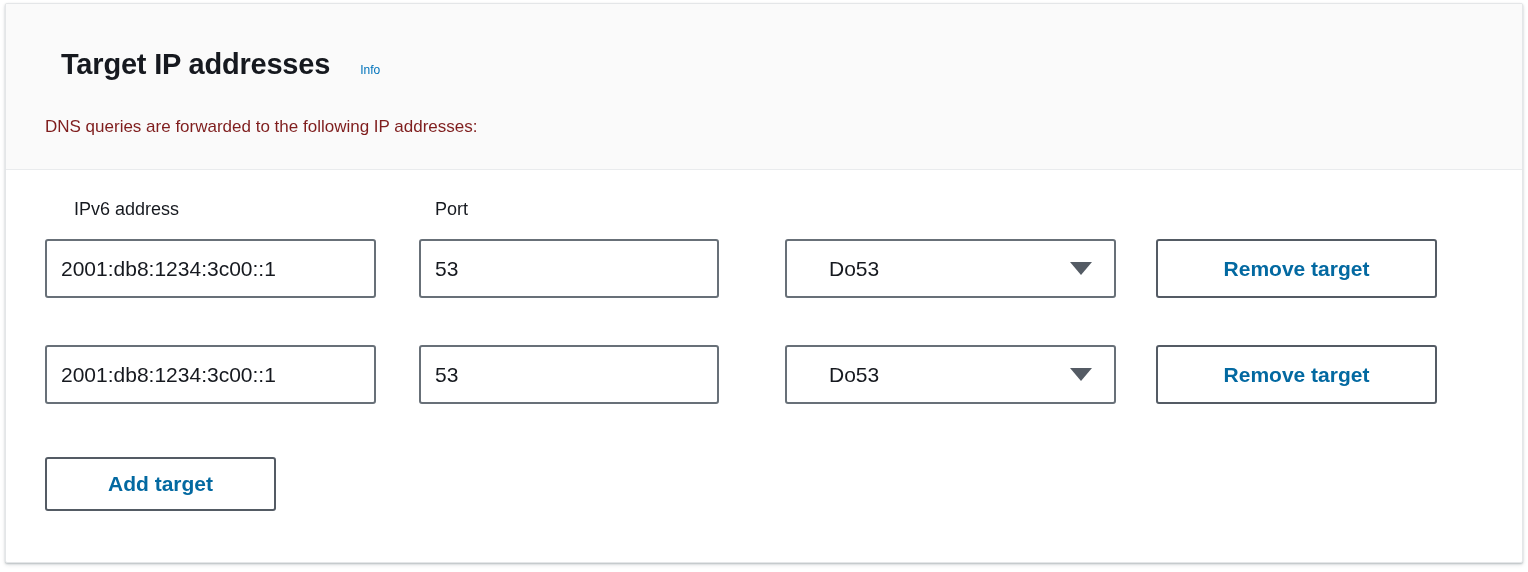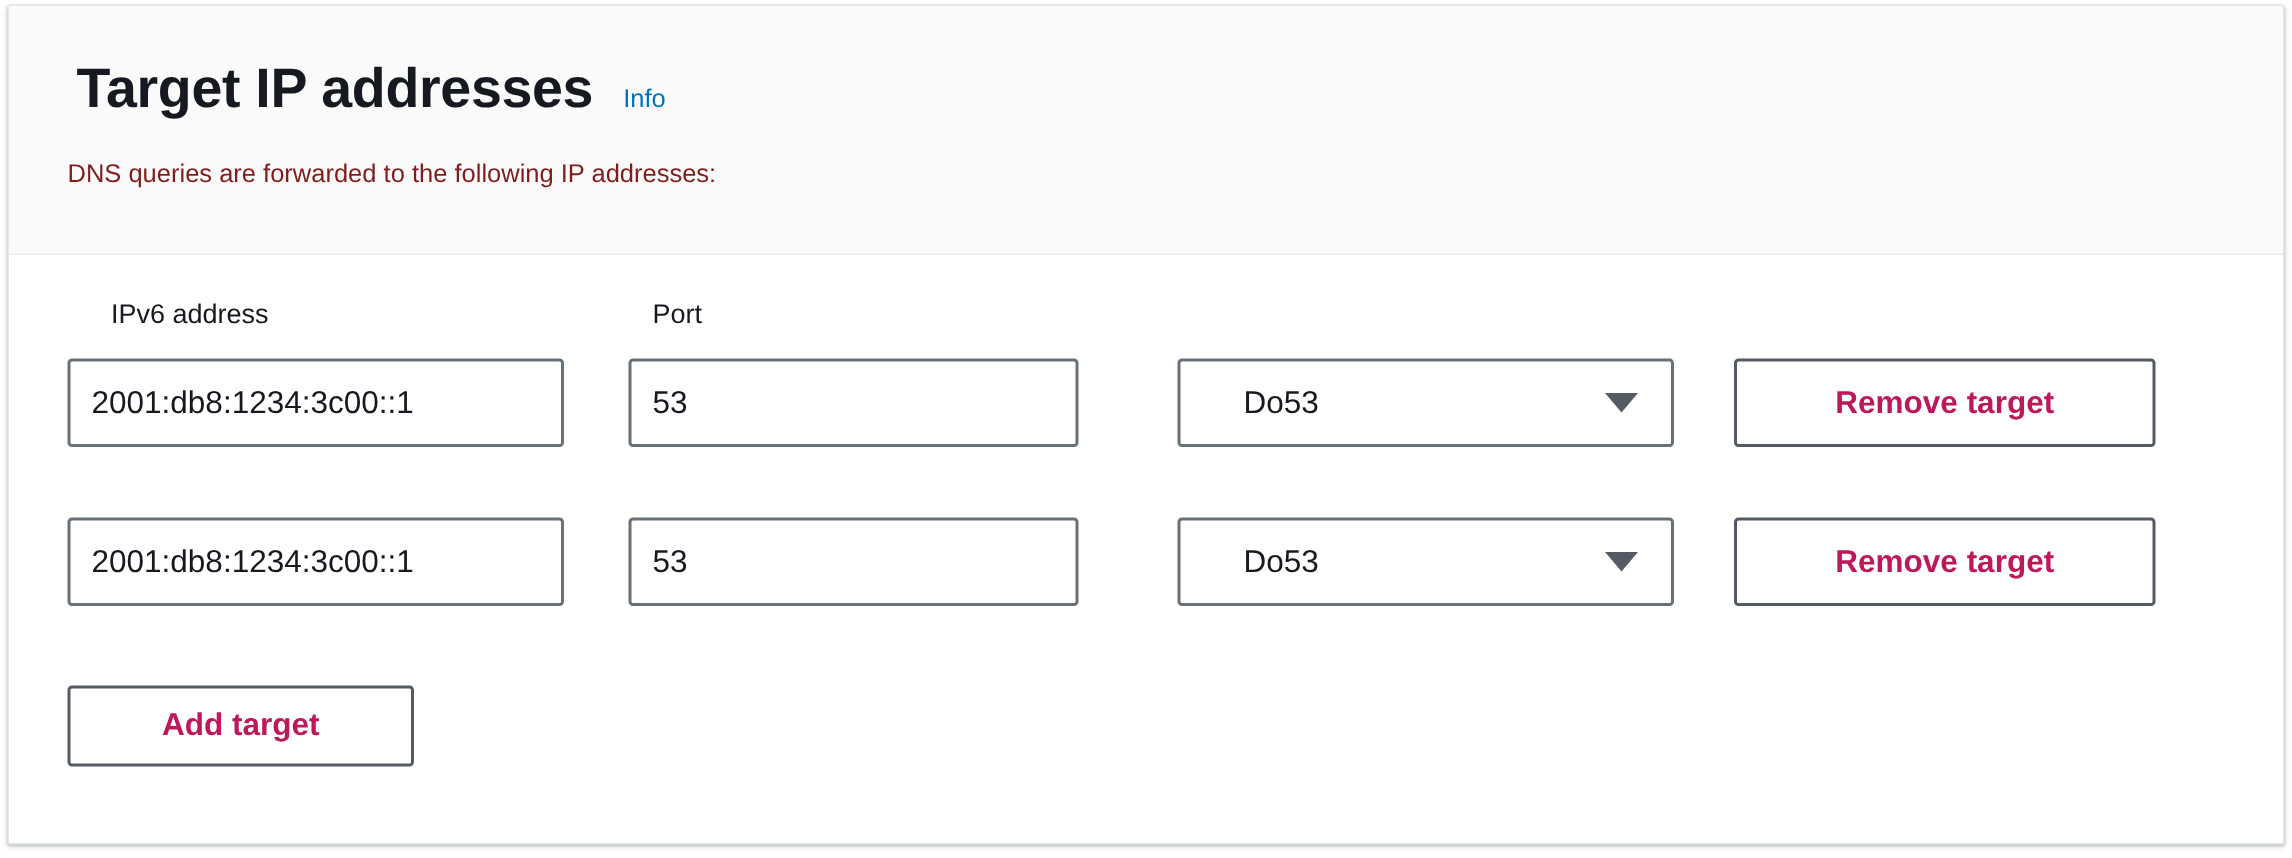--- a/index.html
+++ b/index.html
@@ -36,29 +36,29 @@
     padding: 29px 0 26px 39px;
     box-sizing: border-box;
     height: 166px;
   }
   .title-row {
     display: flex;
     align-items: baseline;
     gap: 14px;
   }
   .panel-title {
-    font-size: 37px;
+    font-size: 29px;
     font-weight: bold;
     color: #16191f;
     letter-spacing: -0.2px;
     line-height: 1.1;
-    margin: 6px;
+    margin: 16px;
   }
   .info-link {
-    font-size: 17px;
+    font-size: 12px;
     color: #0073bb;
     text-decoration: none;
     cursor: pointer;
     line-height: 1;
   }
   .panel-desc {
     margin-top: 19px;
     font-size: 17px;
     color: #7f1d1d;
     line-height: 1.3;
@@ -139,21 +139,21 @@
     border-right: 11px solid transparent;
     border-top: 13px solid #545b64;
     margin-right: 22px;
   }
 
   .btn {
     box-sizing: border-box;
     background: #ffffff;
     border: 2px solid #545b64;
     border-radius: 3px;
-    color: #be185d;
+    color: #0369a1;
     font-family: "Liberation Sans", sans-serif;
     font-size: 21px;
     font-weight: bold;
     cursor: pointer;
     white-space: nowrap;
   }
 
   .btn.remove {
     position: absolute;
     left: 1111px;

